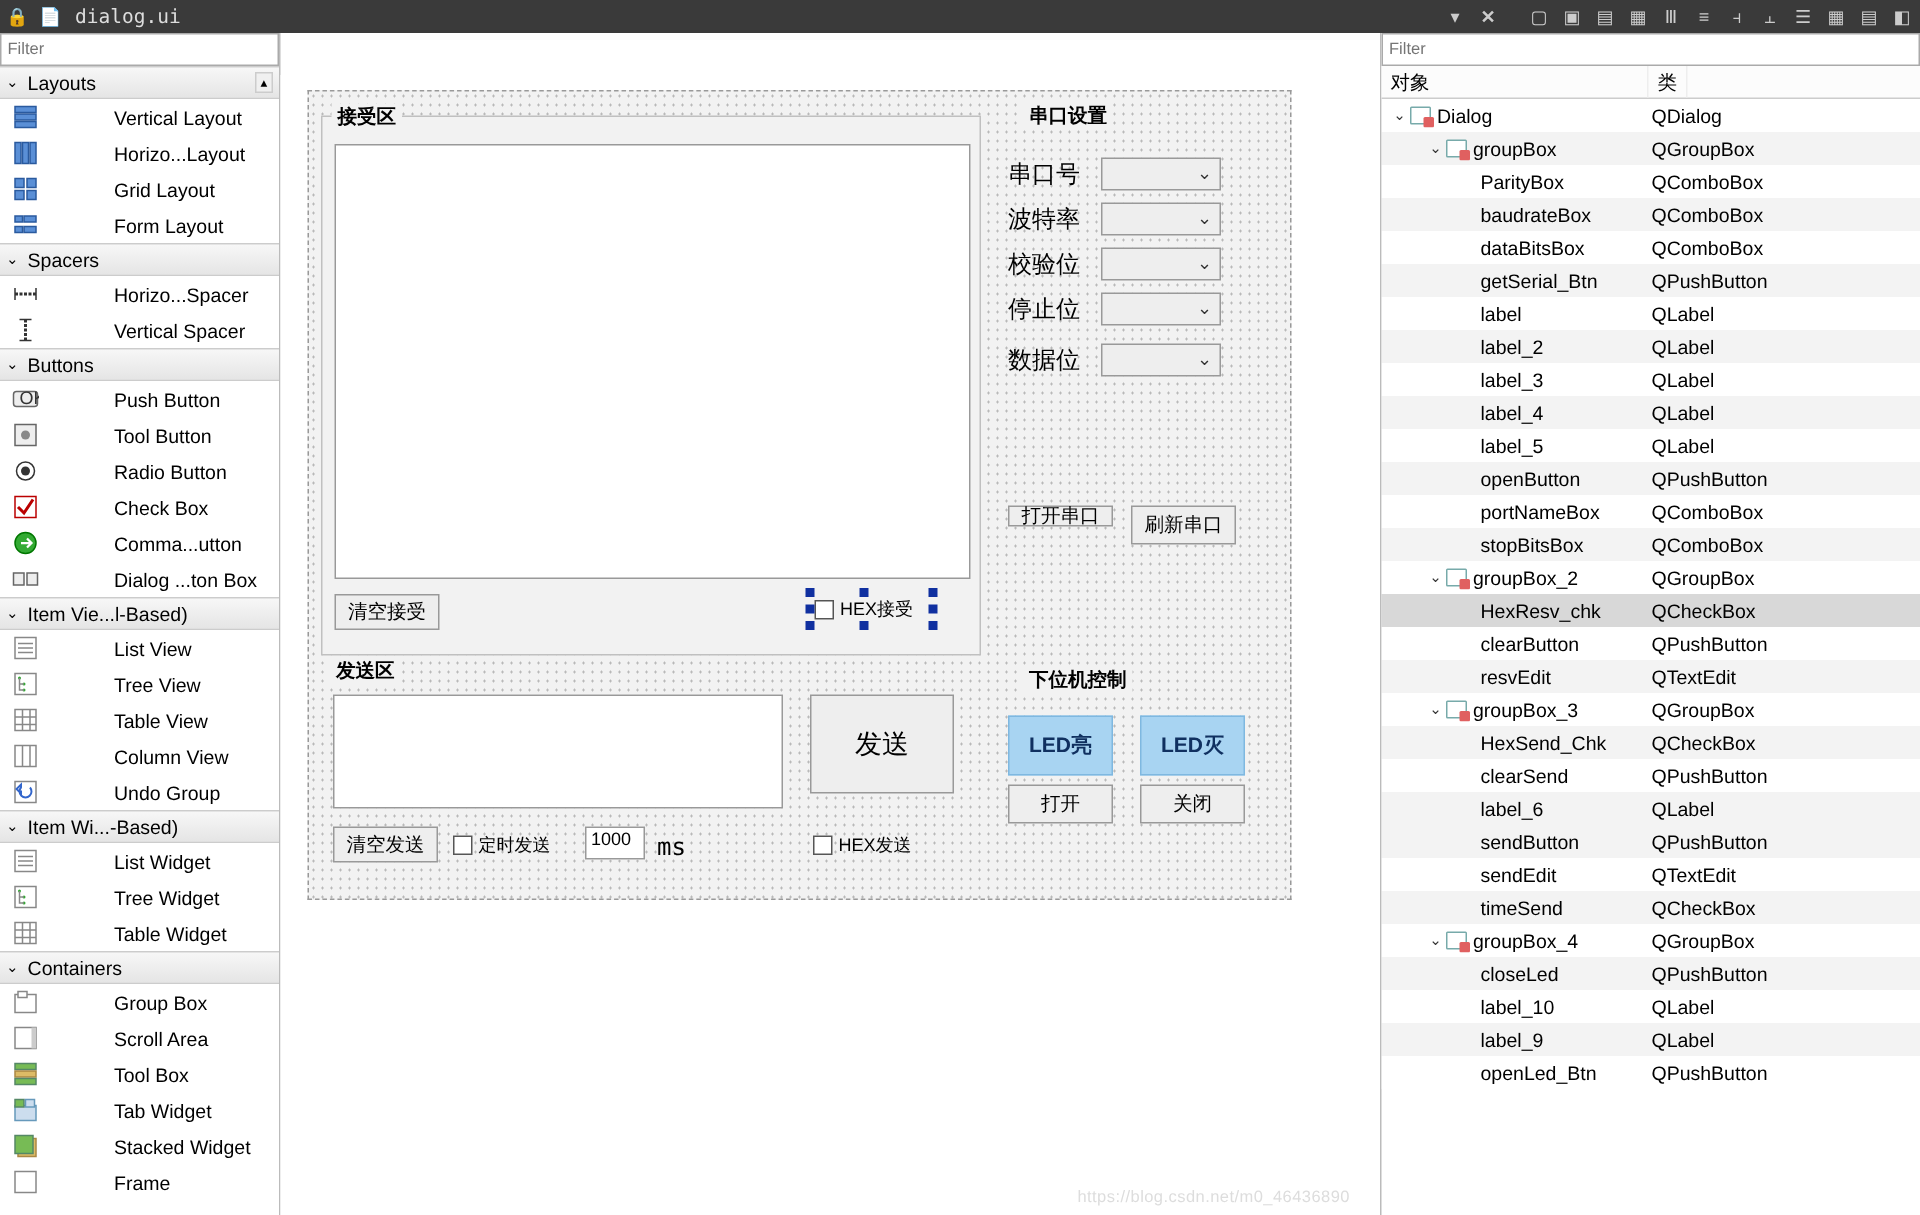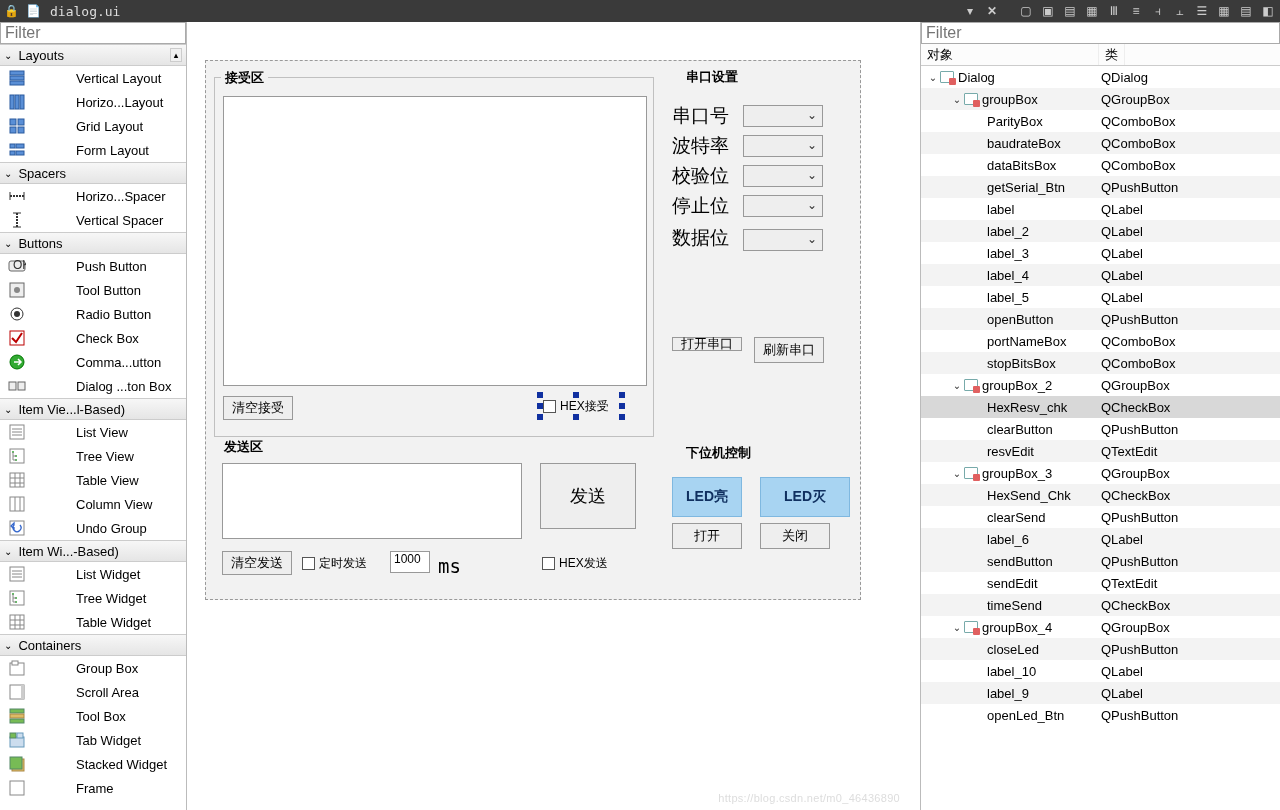--- a/index.html
+++ b/index.html
@@ -4,40 +4,40 @@
 <style>
   * { margin: 0; padding: 0; box-sizing: border-box; font-family: "Microsoft YaHei", Tahoma, Arial, sans-serif; font-size: 12px; }
   body { background: #fff; width: 1280px; height: 810px; overflow: hidden; display: flex; flex-direction: column; }
   .titlebar { background: #3a3a3a; color: #ddd; height: 22px; display: flex; align-items: center; padding: 0 4px; gap: 6px; font-family: "SimSun", monospace; }
   .titlebar .title { font-family: "SimSun", monospace; font-size: 13px; padding-left: 2px; }
   .titlebar .tb-sep { margin-left: auto; }
   .titlebar .tb-icon { width:16px; height:16px; display:flex; align-items:center; justify-content:center; color:#ccc; font-size:12px; cursor:pointer; }
   .titlebar .tb-icon.x { font-weight:bold; }
   .main { flex: 1; display: flex; min-height: 0; }
   .widgetbox { width: 187px; border-right: 1px solid #bbb; display:flex; flex-direction:column; background:#fff; }
-  .filter-input { width:100%; height:22px; border:1px solid #aaa; padding:1px 4px; font-size:16px; color:#a16207; }
+  .filter-input { width:100%; height:22px; border:1px solid #aaa; padding:1px 4px; font-size:11px; color:#a16207; }
   .wb-scroll { flex:1; overflow:auto; }
   .wb-header { background: linear-gradient(#f7f7f7,#e5e5e5); border-top:1px solid #ccc; border-bottom:1px solid #ccc; height:22px; display:flex; align-items:center; padding:0 4px; gap:6px; position:relative; }
   .wb-header .chev { font-size:10px; }
   .wb-header .scrl { margin-left:auto; background:#f0f0f0; border:1px solid #ccc; width:12px; height:14px; display:flex; align-items:center; justify-content:center; font-size:9px;}
   .wb-title { font-size:13px; }
   .wb-item { height:24px; display:flex; align-items:center; padding:0 6px 0 8px; gap:6px; cursor:default; }
   .wb-icon { width:18px; height:18px; display:flex; align-items:center; justify-content:center; }
   .wb-icon svg { width:18px; height:18px; }
   .wb-label { font-size:13px;margin-left:44px; }
   .canvas { flex:1; position:relative; background:#fff;margin-top:28px; }
   .canvas-bg { position:absolute; left:6px; top:2px; width:912px; height:780px; }
   .form-bg { position:absolute; left:12px; top:8px; width:656px; height:540px; background-color:#f2f2f2; background-image: radial-gradient(#b9b9b9 0.7px, transparent 0.7px); background-size: 6px 6px; border: 1px dashed #999; }
   .groupbox { position:absolute; border:1px solid #c0c0c0; background:#f2f2f2; }
   .groupbox .gb-title { position:absolute; top:-9px; left:6px; background:#f2f2f2; padding:0 4px; font-family:"SimSun",sans-serif; font-size:13px; font-weight:bold; }
   .qbtn { background: #eee; border:1px solid #999; font-family:"SimSun",sans-serif; font-size:13px; display:flex; align-items:center; justify-content:center; cursor:pointer; }
   .txtbox { background:#fff; border:1px solid #999; }
   .combo { background:#eee; border:1px solid #999; position:relative; }
   .combo::after{ content:"⌄"; position:absolute; right:5px; top:50%; transform:translateY(-55%); color:#333; font-size:12px; }
-  .qlabel { font-family:"SimSun",sans-serif; font-size:19px; }
+  .qlabel { font-family:"SimSun",sans-serif; font-size:16px; }
   .chk { display:flex; align-items:center; gap:4px; font-family:"SimSun",monospace; font-size:13px;}
   .chk .box { width:13px; height:13px; border:1px solid #555; background:#fff; }
   .lineedit{ background:#fff; border:1px solid #999; padding:0 3px; font-family:monospace; font-size:13px; display:flex; align-items:flex-start;}
   .sel-handle { position:absolute; width:6px; height:6px; background:#1030a0; }
   .ledbtn { background:#a8d4f2; border:1px solid #7fb8e0; font-family:"SimSun",sans-serif; font-size:14px; font-weight:bold; color:#103060; display:flex; align-items:center; justify-content:center; }
   .treepanel { width:360px; border-left:1px solid #bbb; display:flex; flex-direction:column; }
   .tree-header { display:flex; height:22px; border-bottom:1px solid #ccc; background:#fcfcfc; }
   .tree-header > div { padding:2px 6px; font-size:13px; border-right:1px solid #eee; }
   .th-obj { width:178px; }
   .tree-body { flex:1; overflow:auto; }
@@ -437,21 +437,21 @@
               <div class="combo" style="width:80px; height:22px;"></div>
             </div>
           </div>
           <div class="qbtn" style="position:absolute; left:4px; top:260px; width:70px; height:14px;">打开串口</div>
           <div class="qbtn" style="position:absolute; left:86px; top:260px; width:70px; height:26px;">刷新串口</div>
         </div>
 
         <div class="groupbox" style="left:462px; top:392px; width:178px; height:130px; border:none; background:transparent;">
           <div class="gb-title" style="left:14px;">下位机控制</div>
           <div class="ledbtn" style="position:absolute; left:4px; top:24px; width:70px; height:40px;">LED亮</div>
-          <div class="ledbtn" style="position:absolute; left:92px; top:24px; width:90px; height:40px;">LED灭</div>
+          <div class="ledbtn" style="position:absolute; left:92px; top:24px; width:70px; height:40px;">LED灭</div>
           <div class="qbtn" style="position:absolute; left:4px; top:70px; width:70px; height:26px;">打开</div>
           <div class="qbtn" style="position:absolute; left:92px; top:70px; width:70px; height:26px;">关闭</div>
         </div>
 
       </div>
     </div>
     <div class="watermark">https://blog.csdn.net/m0_46436890</div>
   </div>
 
   <div class="treepanel">

